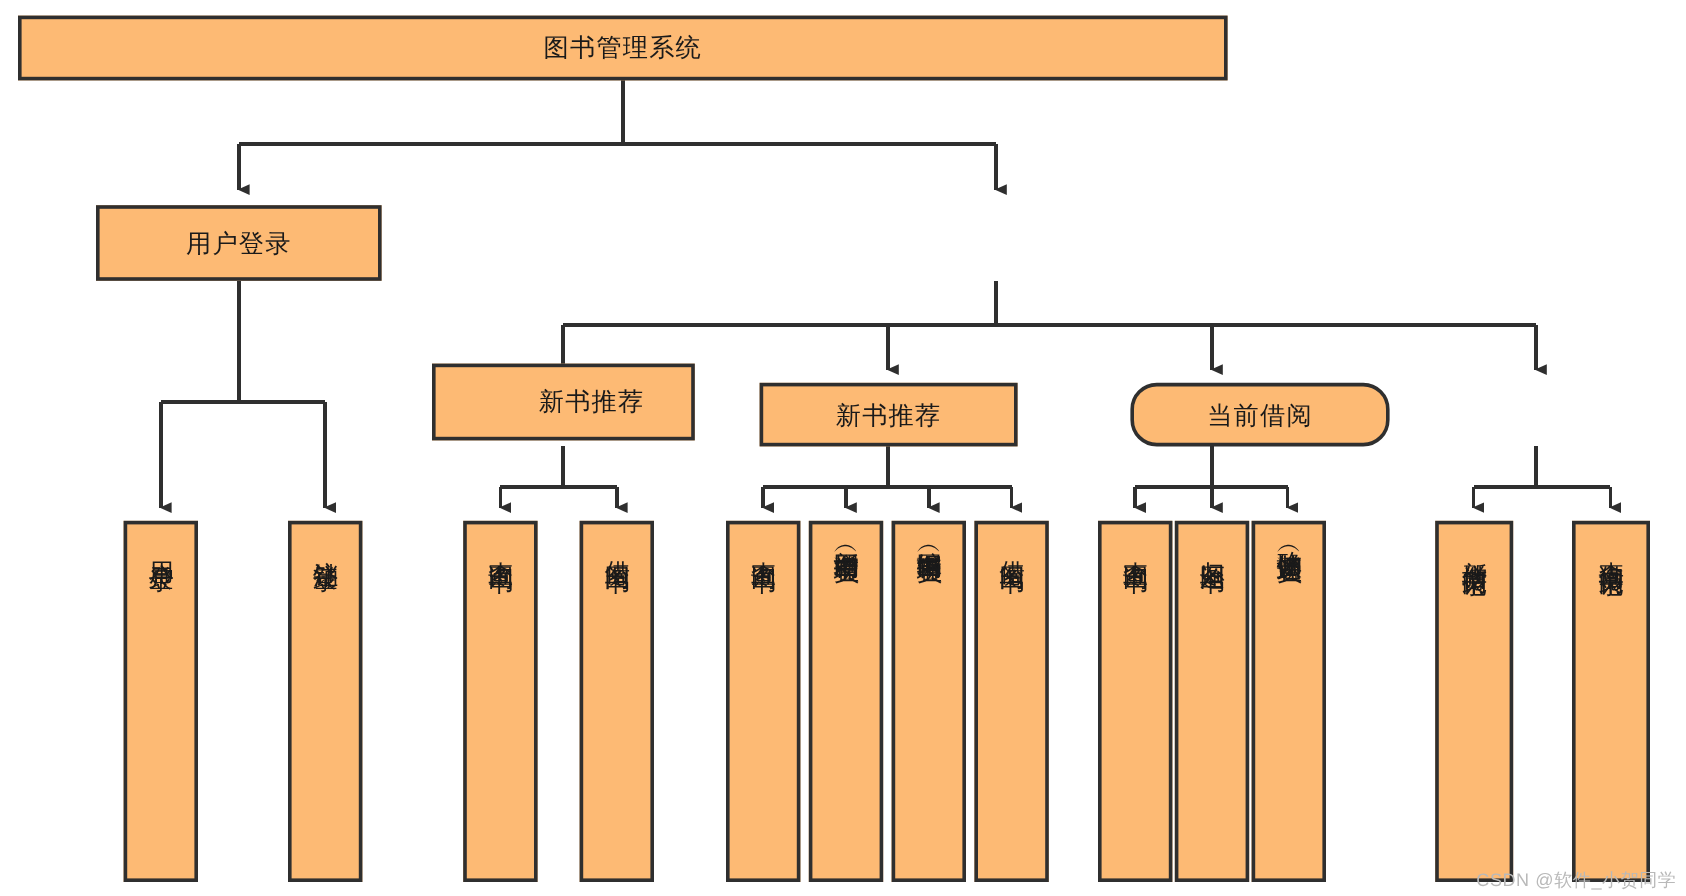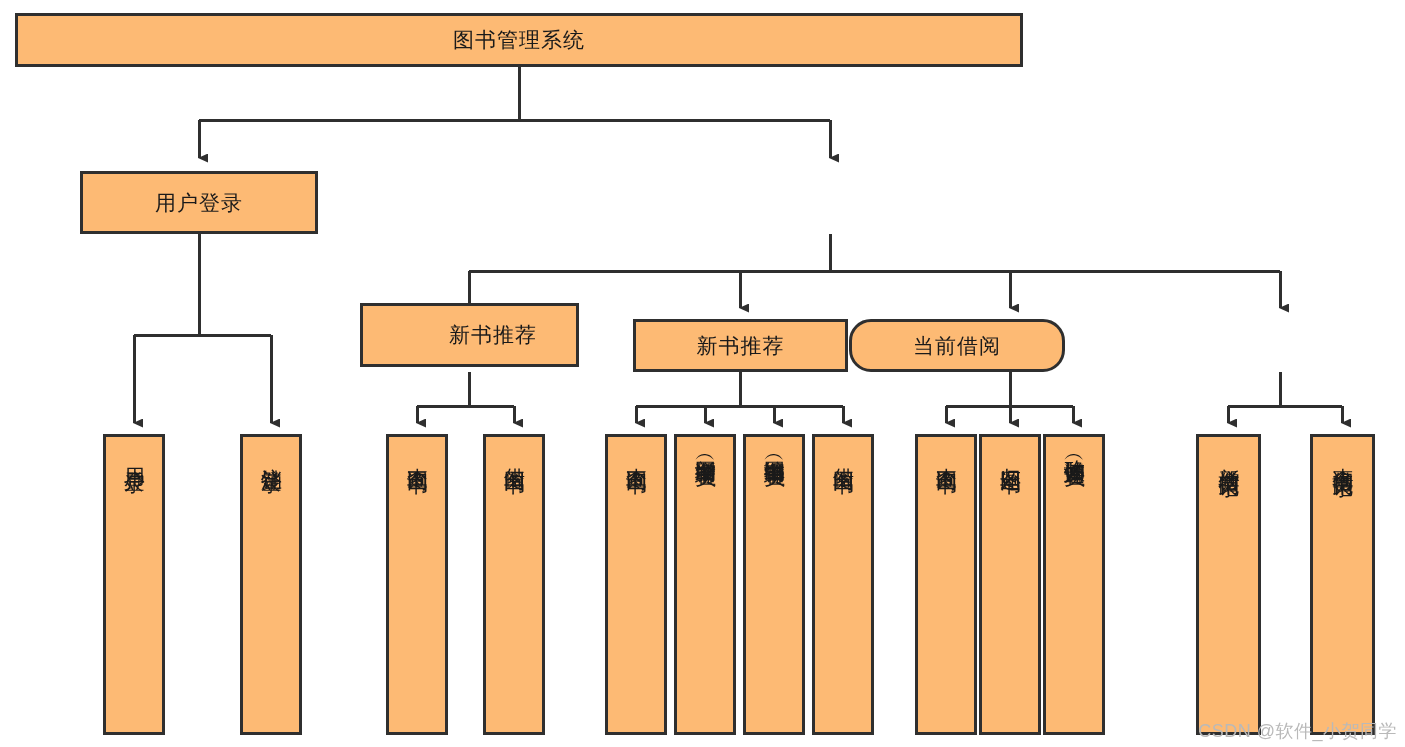--- a/index.html
+++ b/index.html
@@ -60,21 +60,21 @@
     white-space: nowrap;
     color: #1a1a1a;
   }
   .node.v-node.tight .v-label {
     letter-spacing: 1px;
   }
   .watermark {
     position: absolute;
     right: 8px;
     bottom: 4px;
-    font-size: 18px;
+    font-size: 15px;
     color: #b9b9b9;
     white-space: nowrap;
     z-index: 5;
     letter-spacing: 0.5px;
   }
 </style>
 </head>
 <body>
 
 <div id="diagram-root">
@@ -136,21 +136,21 @@
   <div class="node h-node" style="left:80px; top:171px; width:238px; height:63px;">
     <span>用户登录</span>
   </div>
 
   <div class="node h-node" style="left:360px; top:303px; width:219px; height:64px;padding-left:47px;">
     <span>新书推荐</span>
   </div>
   <div class="node h-node" style="left:633px; top:319px; width:215px; height:53px;">
     <span>新书推荐</span>
   </div>
-  <div class="node h-node" style="left:849px; top:319px; width:216px; height:53px;border-radius:22px;">
+  <div class="node h-node" style="left:942px; top:319px; width:216px; height:53px;border-radius:22px;">
     <span>当前借阅</span>
   </div>
 
   <div class="node v-node" style="left:103px; top:434px; width:62px; height:301px;">
     <span class="v-label">用户登录</span>
   </div>
   <div class="node v-node" style="left:240px; top:434px; width:62px; height:301px;">
     <span class="v-label">注销登录</span>
   </div>
 

